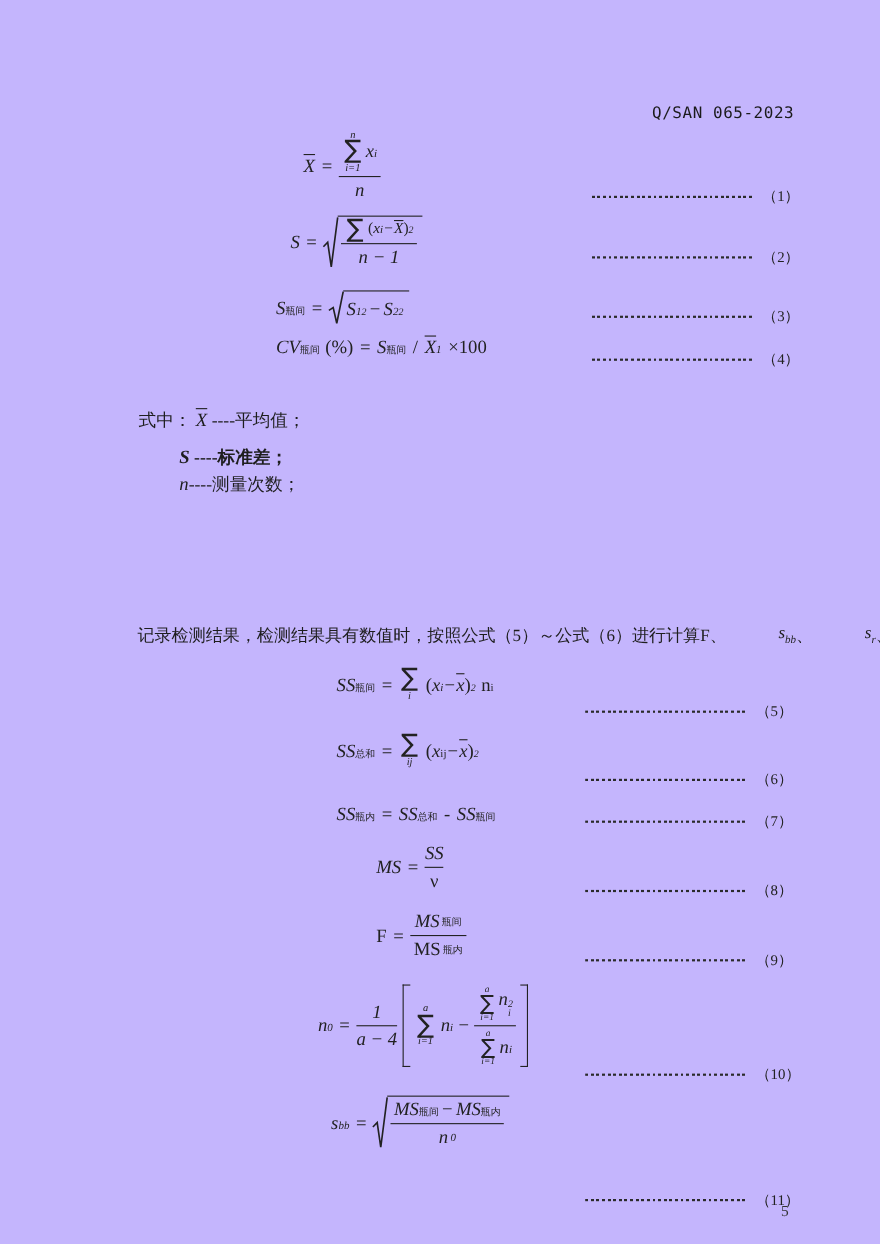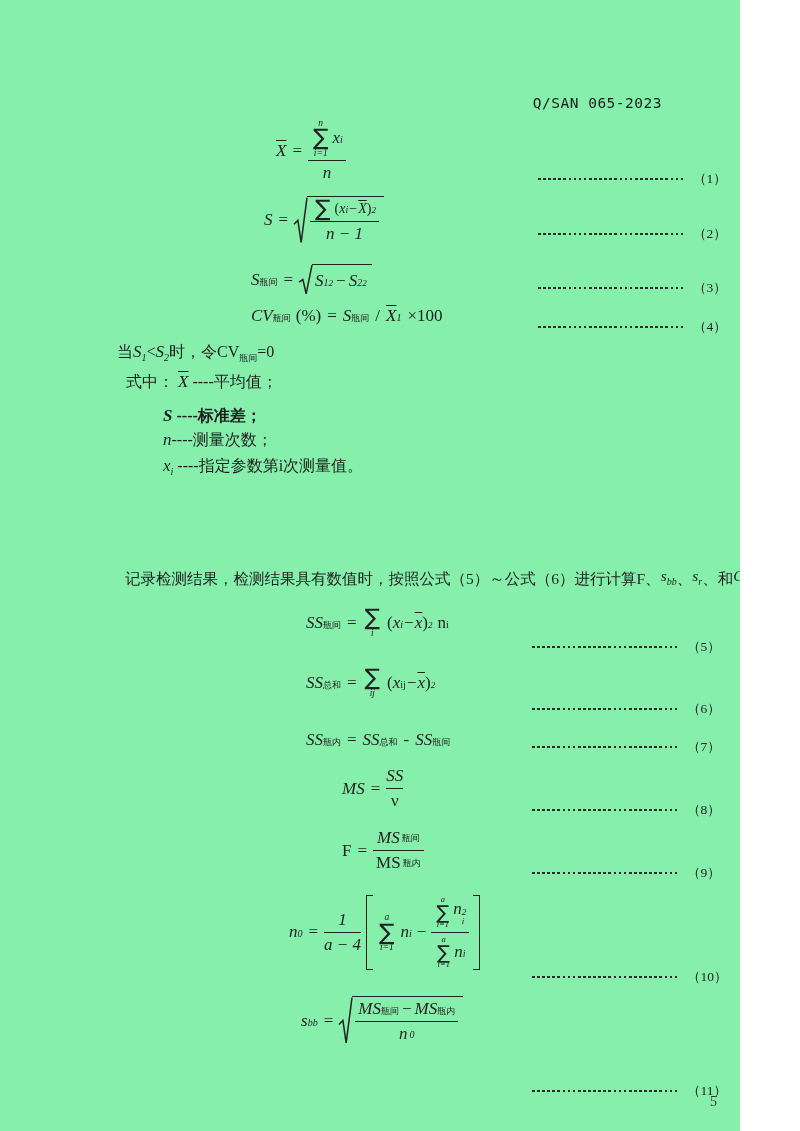--- a/index.html
+++ b/index.html
@@ -1,17 +1,17 @@
 <!DOCTYPE html>
 <html><head>
 <meta charset="utf-8">
 <style>
   html,body { margin:0; padding:0; background:#ffffff; }
   .page {
-    position:relative; width:740px; height:1131px; background:#86efac;
+    position:relative; width:800px; height:1131px; background:#c4b5fd;
     font-family:"Liberation Serif","DejaVu Serif",serif; color:#1e1e1e;
     overflow:hidden;
   }
   
   .doc-header {
     position:absolute; top:95px; right:78px;
     font-family:"DejaVu Sans Mono","Liberation Mono",monospace;
     font-size:14.5px; letter-spacing:0.5px; color:#1b1b1b;
   }
   
@@ -49,21 +49,21 @@
   
   .leader-row { position:absolute; display:flex; align-items:center; gap:9px; }
   .dots { width:146px; height:2.6px;
     background:repeating-linear-gradient(90deg,#2b2b2b 0 2.6px,transparent 2.6px 5.1px); }
   .eq-label { font-size:13.5px; color:#222; white-space:nowrap; }
   
   .cn { position:absolute; font-size:16px; color:#1e1e1e; }
   .cn .mathv { font-family:"Liberation Serif",serif; font-style:italic; font-size:17px; }
   .para { position:absolute; font-size:15.5px; line-height:25.5px; text-align:justify; color:#1e1e1e; }
   .indent { text-indent:2em; }
-  .raise { position:relative; top:-3px; }
+  .raise { position:relative; top:-3px;margin-left:47px; }
   .page-number { position:absolute; left:710px; top:1094px; font-size:14px; color:#333; }
 </style>
 </head>
 <body>
 
 <div class="page">
 
   <div class="doc-header">Q/SAN 065-2023</div>
 
   <div class="formula" style="left:276px; top:118px;">
@@ -170,39 +170,32 @@
         <span class="i ovl">X</span>
         <sub class="msub">1</sub>
       </span>
     <span class="op">×100</span>
   </div>
   <div class="leader-row" style="left:538px; top:318px;">
     <span class="dots"></span>
     <span class="eq-label">（4）</span>
   </div>
 
-  <div class="cn" style="left:117px; top:342px;">
-    <span>当</span><span class="mathv">S</span><sub class="msub">1</sub><span>&lt;</span><span class="mathv">S</span><sub class="msub">2</sub><span>时，令CV</span><sub class="cjk">瓶间</sub><span>=0</span>
-  </div>
 
   <div class="cn" style="left:126px; top:372px;">
     <span>式中：</span>
     <span class="mathv ovl">X</span>
     <span>----平均值；</span>
   </div>
   <div class="cn" style="left:163px; top:406px;font-weight:bold;">
     <span class="mathv">S</span>
     <span>----标准差；</span>
   </div>
   <div class="cn" style="left:163px; top:430px;text-align:right;">
     <span class="mathv">n</span><span>----测量次数；</span>
-  </div>
-  <div class="cn" style="left:163px; top:456px;">
-    <span class="mathv">x</span><sub class="msub">i</sub>
-    <span>----指定参数第i次测量值。</span>
   </div>
 
 
   <div class="para" style="left:94px; top:566px; width:680px; text-indent:2em; white-space:nowrap;">
     <span>记录检测结果，检测结果具有数值时，按照公式（5）～公式（6）进行计算F、</span><span class="mathv raise"><span class="i">s</span><sub class="msub">bb</sub></span><span>、</span><span class="mathv raise"><span class="i">s</span><sub class="msub">r</sub></span><span>、和</span><span class="mathv raise"><span class="i">CV</span><sub class="cjk">瓶间</sub></span><span>：</span>
   </div>
 
   <div class="formula" style="left:306px; top:608px;">
     <span class="tok">
         <span class="i">SS</span>

